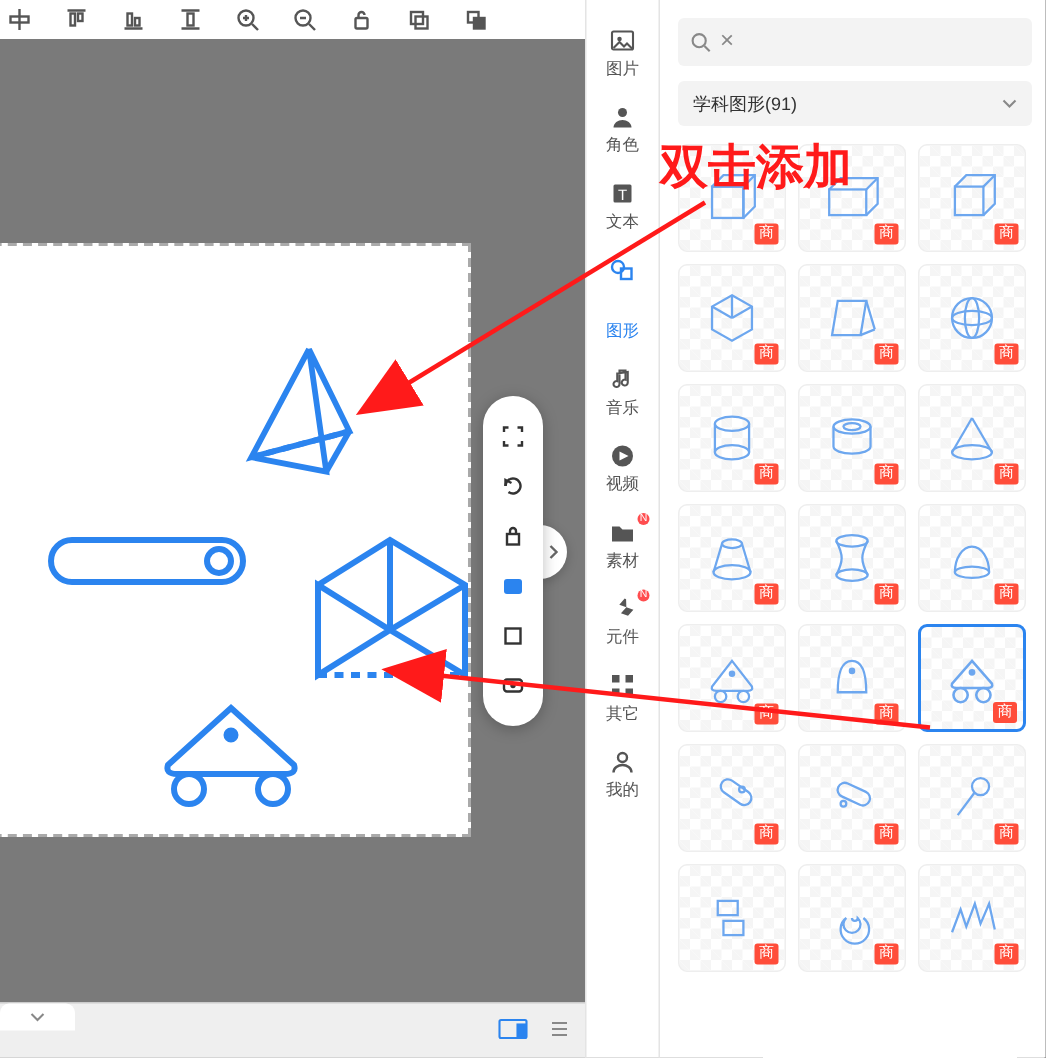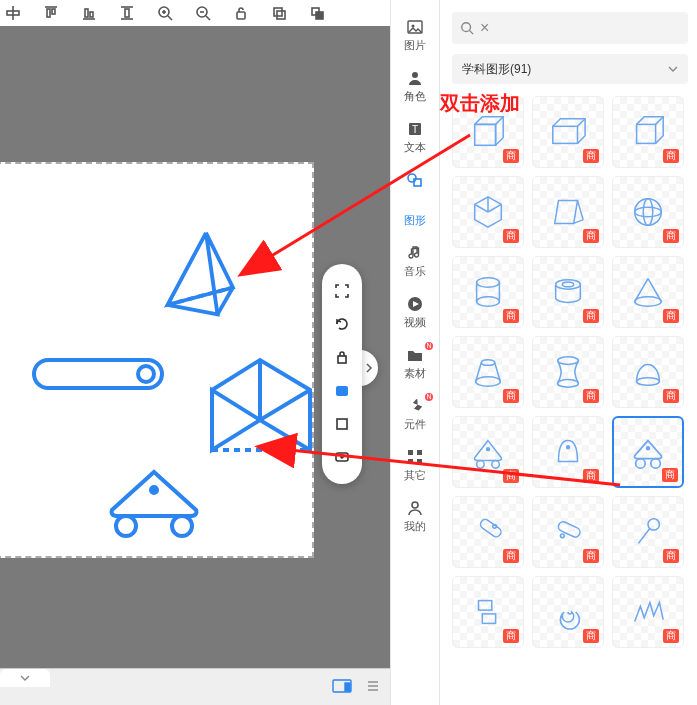--- a/index.html
+++ b/index.html
@@ -210,21 +210,21 @@
     height: 14px;
     padding: 0 3px;
     border-radius: 2px;
   }
 
   
   .anno-text {
     position: absolute;
     left: 440px; top: 90px;
     color: #ff1a1a;
-    font-size: 20px;
+    font-size: 32px;
     font-weight: bold;
     z-index: 50;
   }
   .anno-arrows {
     position: absolute;
     left: 0; top: 0;
     width: 697px; height: 705px;
     pointer-events: none;
     z-index: 49;
   }

